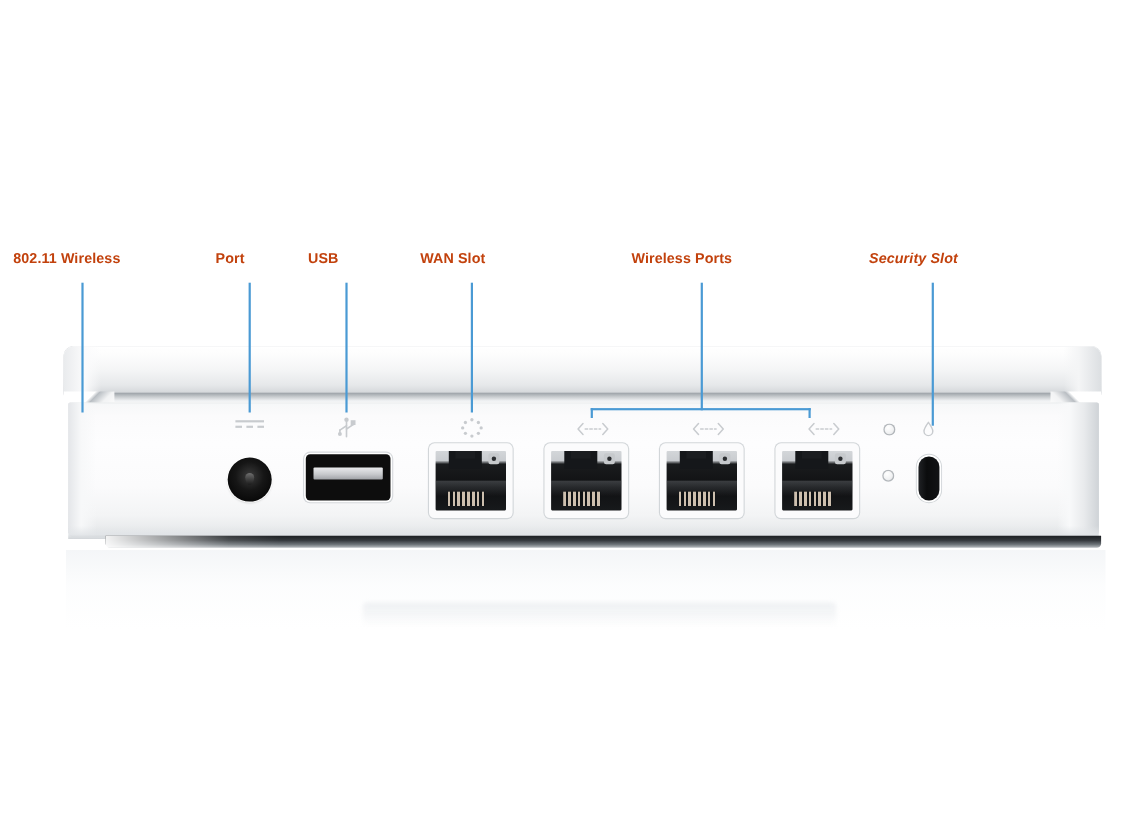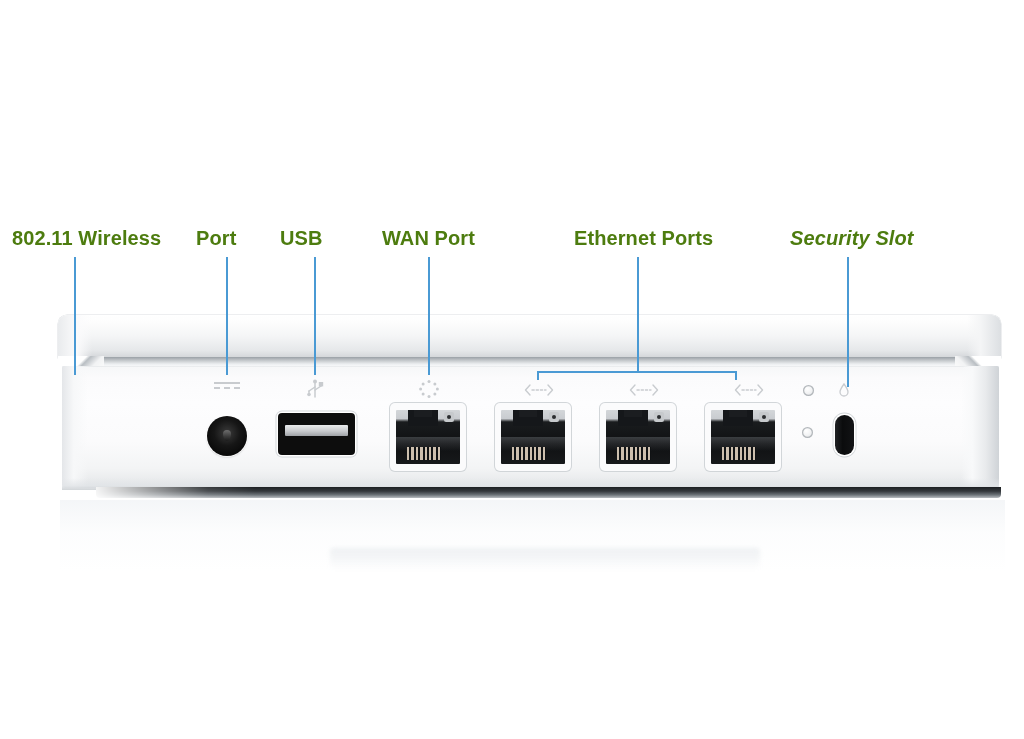--- a/index.html
+++ b/index.html
@@ -15,23 +15,23 @@
     position: relative;
     width: 1024px;
     height: 739px;
     background: #ffffff;
     overflow: hidden;
   }
 
   
   .callout-label {
     position: absolute;
-    font-size: 20px;
+    font-size: 13px;
     font-weight: bold;
-    color: #4d7c0f;
+    color: #c2410c;
     letter-spacing: 0.1px;
     white-space: nowrap;
     line-height: 1;
   }
 
   
   .leader {
     position: absolute;
     background: #4a9ad4;
     width: 2px;
@@ -521,19 +521,19 @@
   <div class="bracket-stub" style="left:735px; top:371px; height:9px;"></div>
 
   <div class="leader" style="left:847px; top:257px; height:130px;"></div>
 
   <div class="callout-label" style="left:12px;  top:228px;">802.11 Wireless</div>
 
   <div class="callout-label" style="left:196px; top:228px;">Port</div>
 
   <div class="callout-label" style="left:280px; top:228px;">USB</div>
 
-  <div class="callout-label" style="left:382px; top:228px;">WAN Port</div>
-
-  <div class="callout-label" style="left:574px; top:228px;">Ethernet Ports</div>
+  <div class="callout-label" style="left:382px; top:228px;">WAN Slot</div>
+
+  <div class="callout-label" style="left:574px; top:228px;">Wireless Ports</div>
 
   <div class="callout-label" style="left:790px; top:228px;font-style:italic;">Security Slot</div>
 
 </div>
 
 </body></html>

